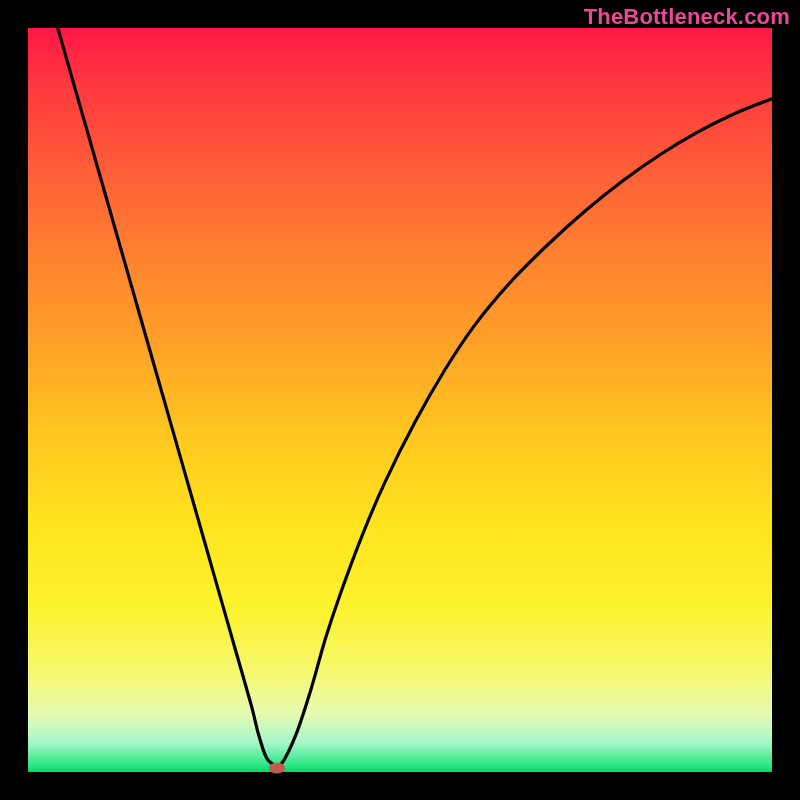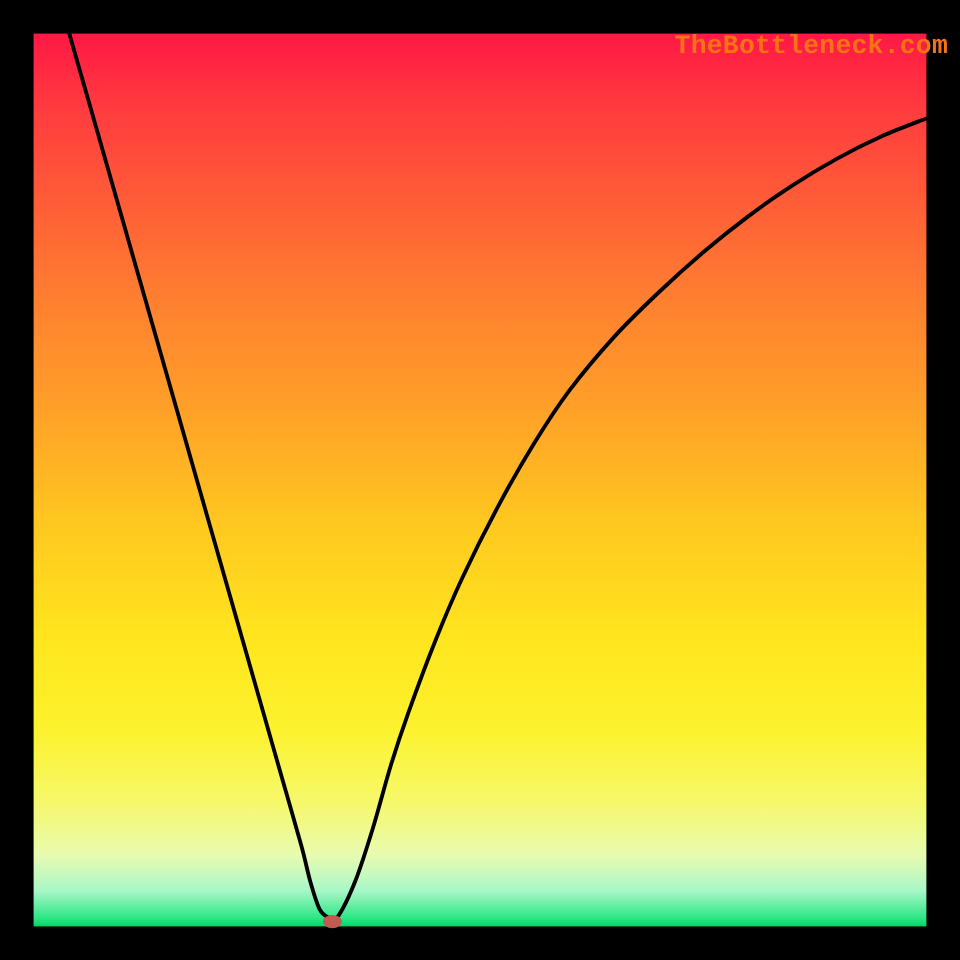--- a/index.html
+++ b/index.html
@@ -29,27 +29,26 @@
       #e8fbb0 92%,
       #a8f7c8 96%,
       #30e786 99%,
       #00d768 100%
     );
   }
   .watermark {
     position: absolute;
     top: 4px;
     right: 10px;
-    font-family: Liberation Mono, monospace;
+    font-family: Liberation Sans, sans-serif;
     font-size: 22px;
     font-weight: 600;
-    color: #f97316;
+    color: #ec4899;
     letter-spacing: 0.2px;
     user-select: none;
-    margin-top: 22px;
   }
   svg.curve {
     position: absolute;
     left: 0; top: 0;
     width: 100%; height: 100%;
     overflow: visible;
   }
   .marker {
     position: absolute;
     width: 16px;

